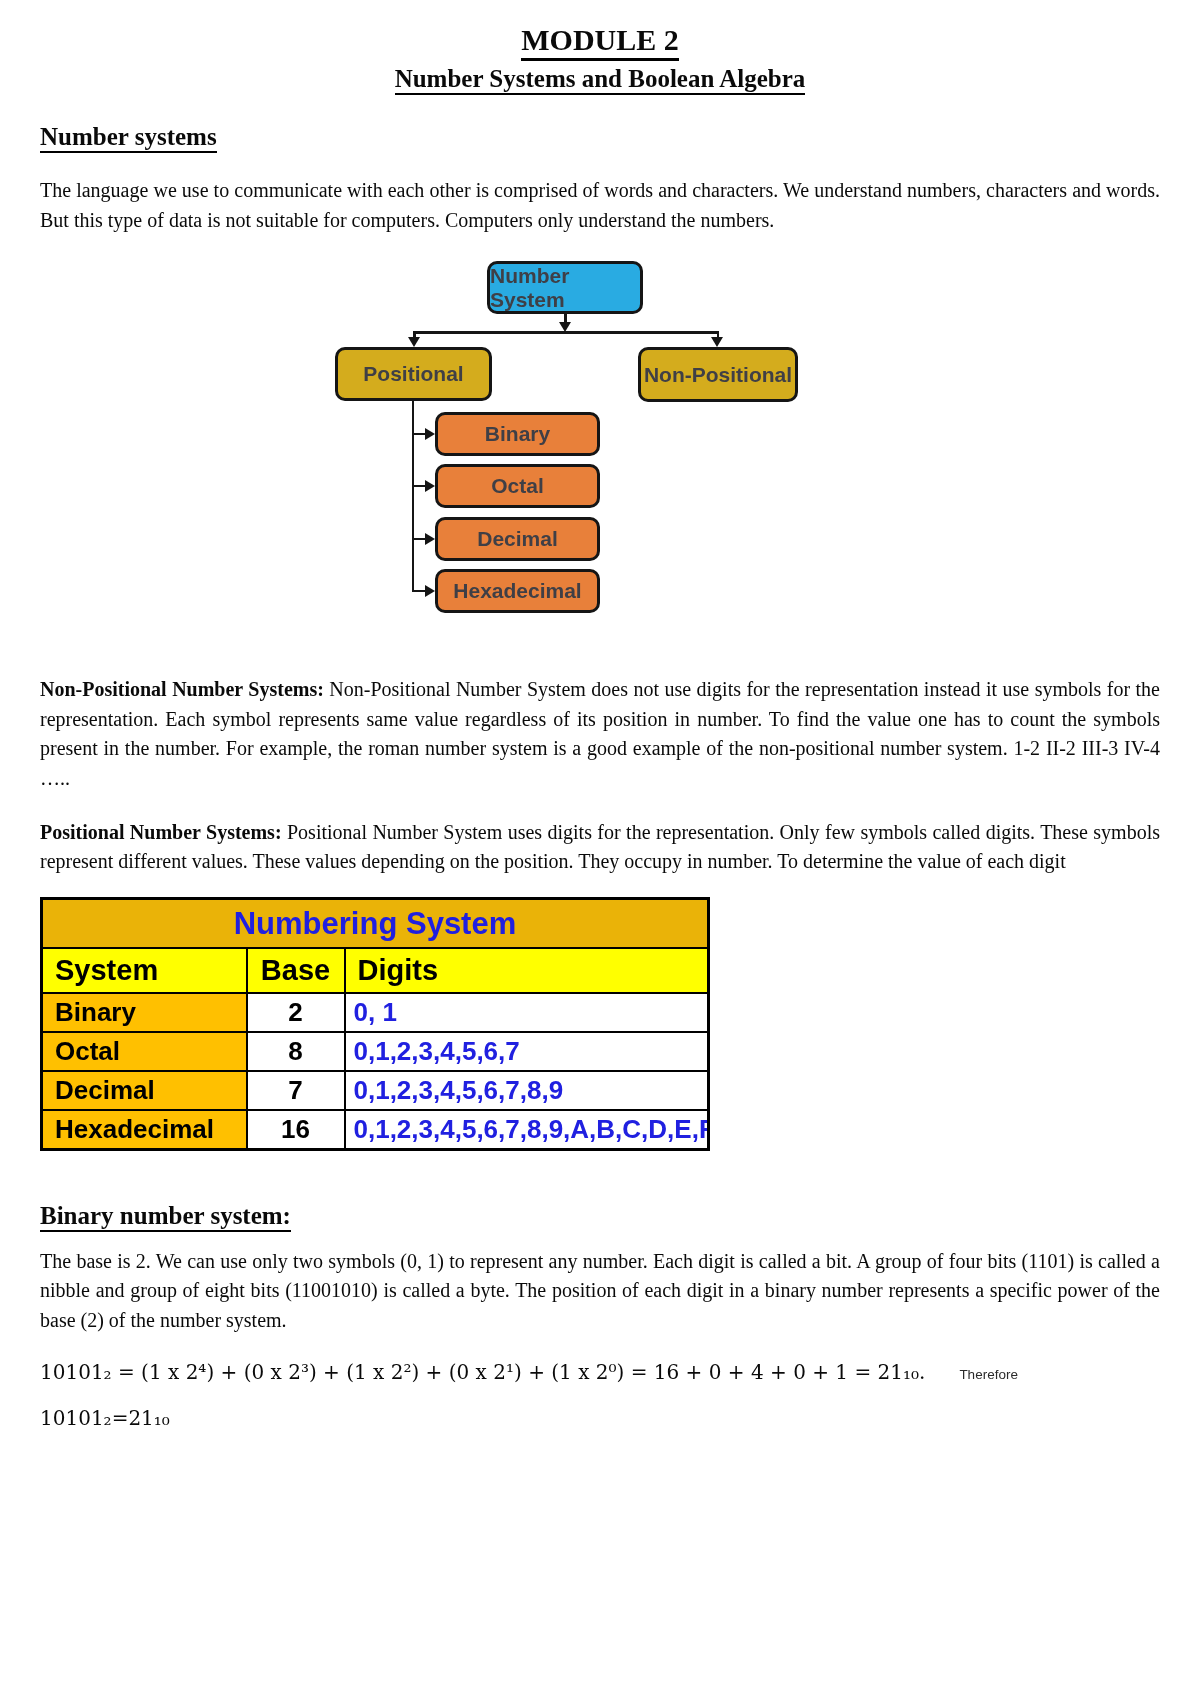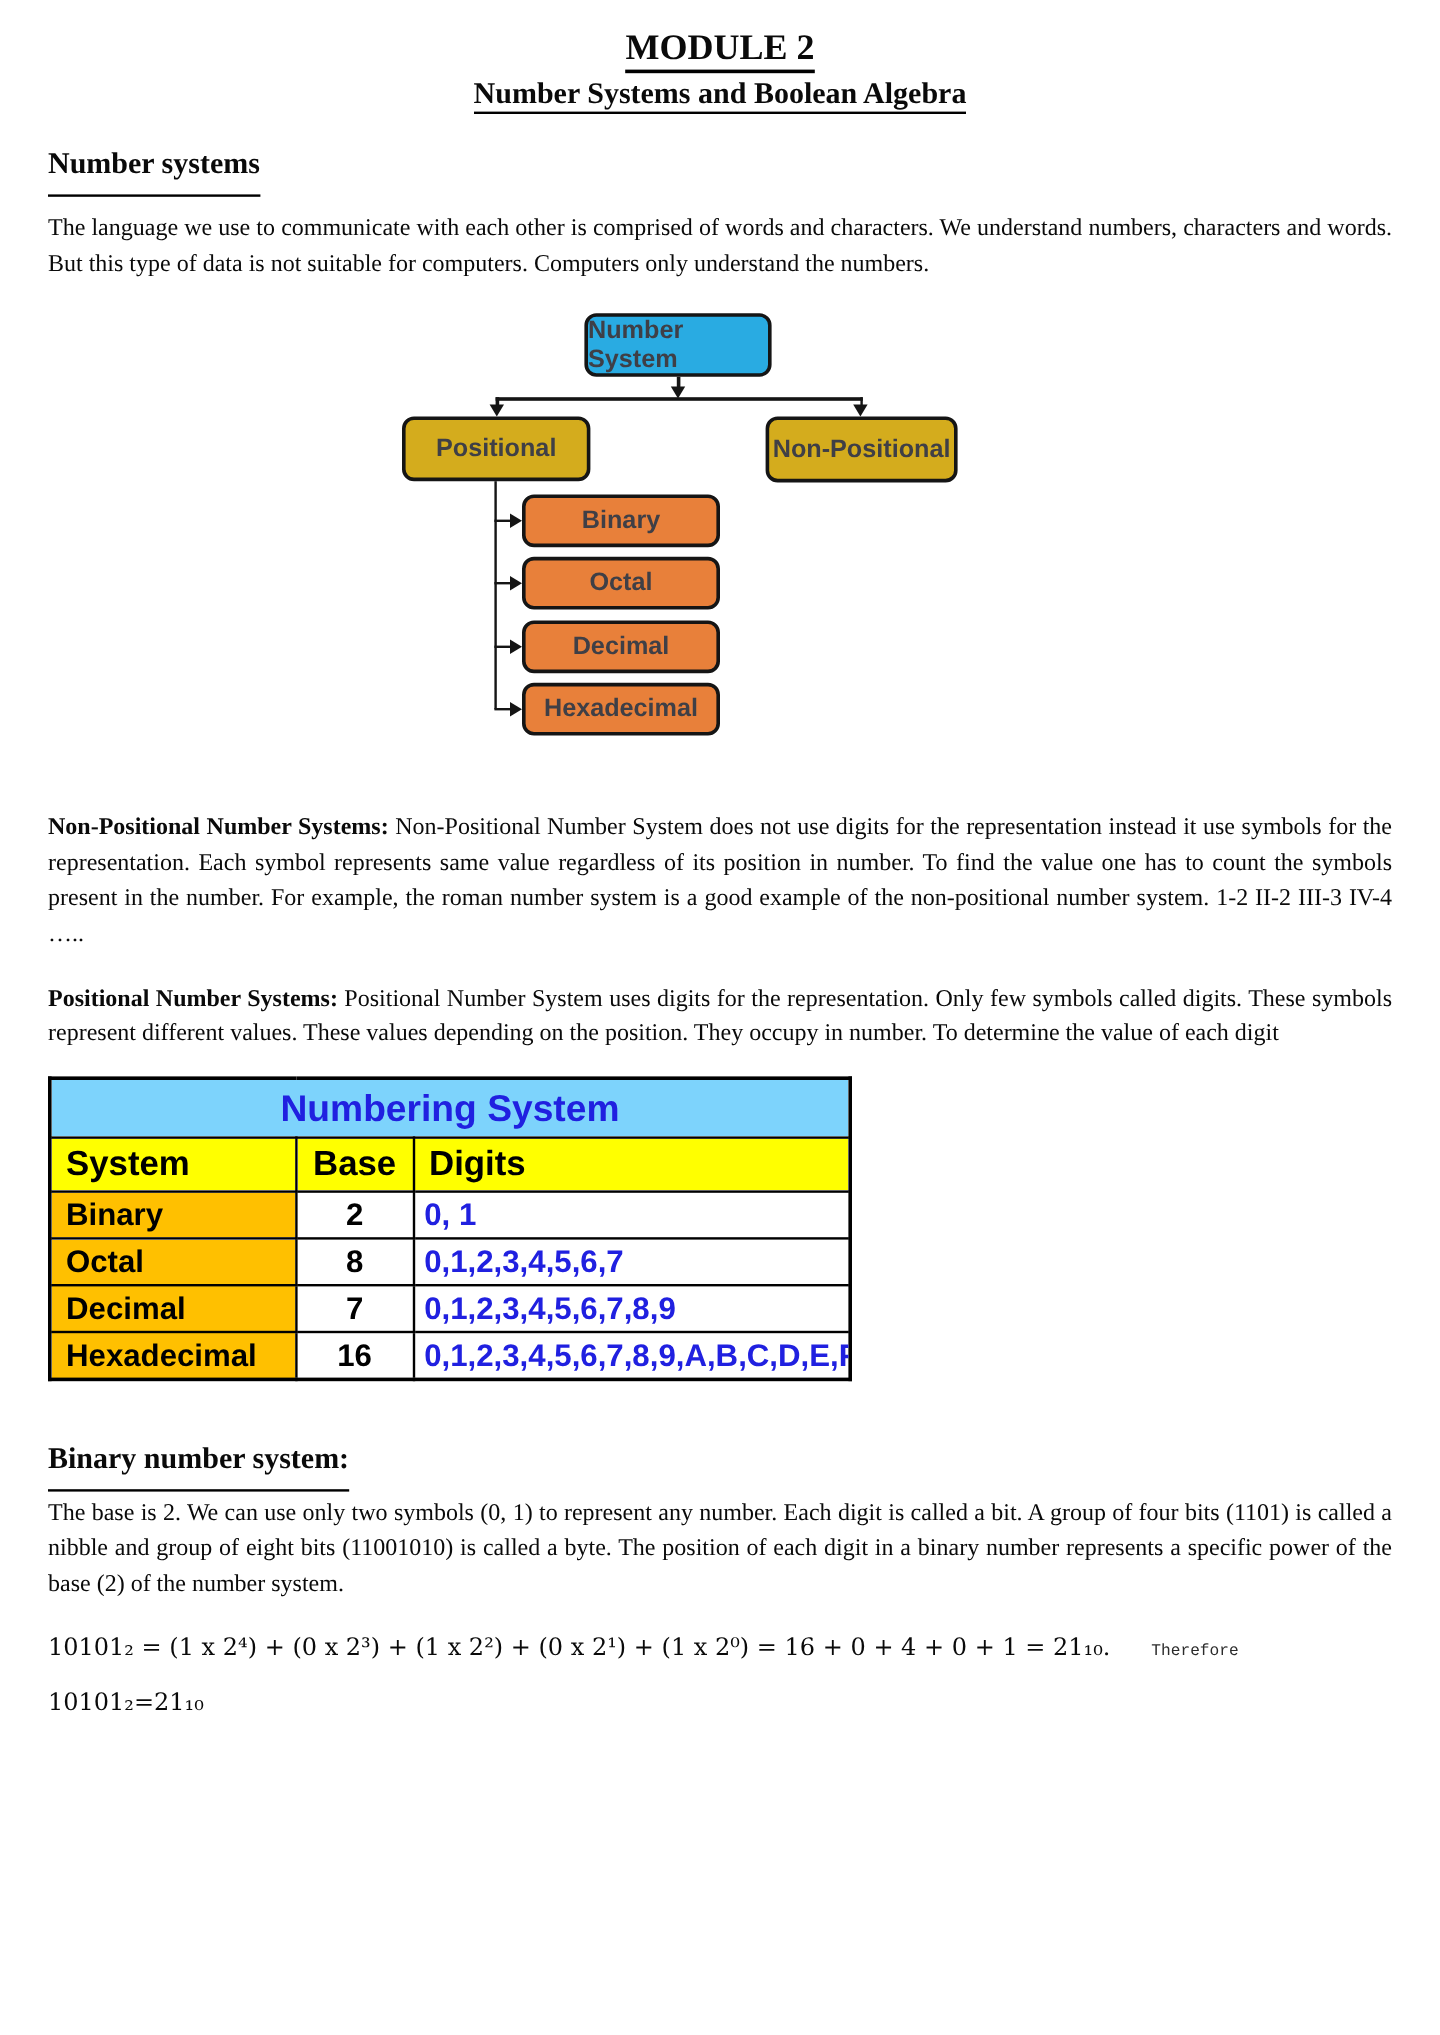--- a/index.html
+++ b/index.html
@@ -12,21 +12,21 @@
     overflow:hidden;
     font-family:"Liberation Serif", serif;
     color:#0a0a0a;
   }
   
   h1.doc-title { font-size:30px; font-weight:bold; text-align:center; line-height:1.2; }
   h1.doc-title .u { border-bottom:3px solid #000; padding-bottom:2px;font-family:Liberation Serif, serif; }
   h2.doc-subtitle { font-size:25px; font-weight:bold; text-align:center; margin-top:6px; line-height:1.2; }
   h2.doc-subtitle .u { border-bottom:2.5px solid #000; padding-bottom:1px; }
   h3.sec-heading { font-size:25px; font-weight:bold; margin-top:28px; line-height:1.2; }
-  h3.sec-heading .u { border-bottom:2.5px solid #000; padding-bottom:12px; }
+  h3.sec-heading .u { border-bottom:2.5px solid #000; padding-bottom:1px; }
   h3.binary-heading { margin-top:50px; }
   
   p.body-text { font-size:20px; line-height:29.6px; text-align:justify; margin-top:24px; }
   p.nonpos { margin-top:62px; }
   p.pos    { margin-top:24px; }
   p.binary-body { margin-top:16px; }
   .lead { font-weight:bold; }
   
   .diagram { position:relative; margin-top:26px; height:352px; width:1120px; }
   .dbox {
@@ -49,31 +49,31 @@
   .arr-right { position:absolute; width:0; height:0;
     border-top:6px solid transparent; border-bottom:6px solid transparent;
     border-left:10px solid #151515; }
   
   table.num-table {
     margin-top:20px; width:667px; table-layout:fixed;
     border-collapse:collapse; border:3px solid #000;
     font-family:"Liberation Sans", sans-serif; font-weight:bold;
   }
   table.num-table td, table.num-table th { border:2px solid #000; overflow:hidden; white-space:nowrap; }
-  td.t-title { height:50px; background:#7dd3fc; color:#2020E0; font-size:31px; text-align:center;margin-top:20px; }
+  td.t-title { height:50px; background:#eab308; color:#2020E0; font-size:31px; text-align:center;margin-top:20px; }
   th.t-head  { height:45px; background:#FFFF00; color:#000; font-size:29px; text-align:left; padding-left:12px; }
   th.t-head.center { text-align:center; padding-left:0; }
   td.t-sys   { height:39px; background:#FFC000; color:#000; font-size:26px; padding-left:12px; }
   td.t-base  { background:#fff; color:#000; font-size:26px; text-align:center; }
   td.t-dig   { background:#fff; color:#2020E0; font-size:26px; padding-left:8px; }
   
   .factor-list { margin-top:40px; font-size:20px; line-height:29.6px; }
   
   .formula { font-family:"DejaVu Serif", serif; font-size:20px; margin-top:24px; }
-  .therefore { font-family:Liberation Mono, monospace; font-size:13.5px; color:#2b2b2b; margin-left:34px; }
+  .therefore { font-family:Liberation Sans, sans-serif; font-size:13.5px; color:#2b2b2b; margin-left:34px; }
   .result { margin-top:22px; }
 </style>
 </head>
 <body>
 
 <div class="page">
 
   <h1 class="doc-title">
     <span class="u">MODULE 2</span>
   </h1>

